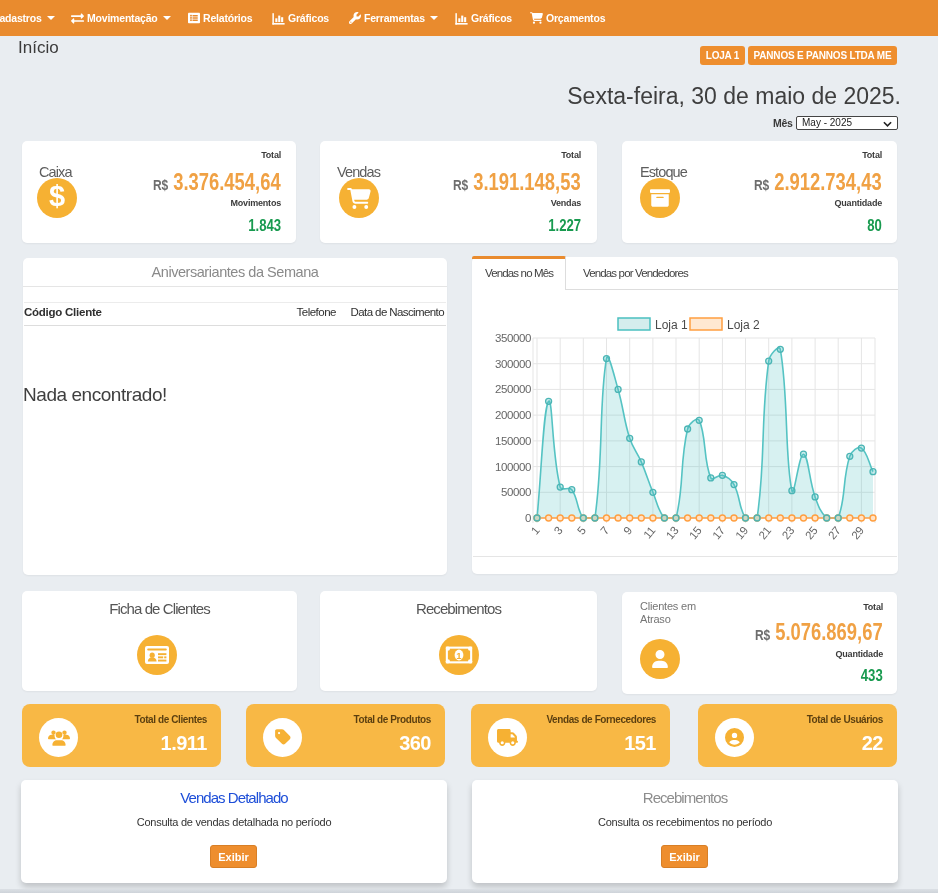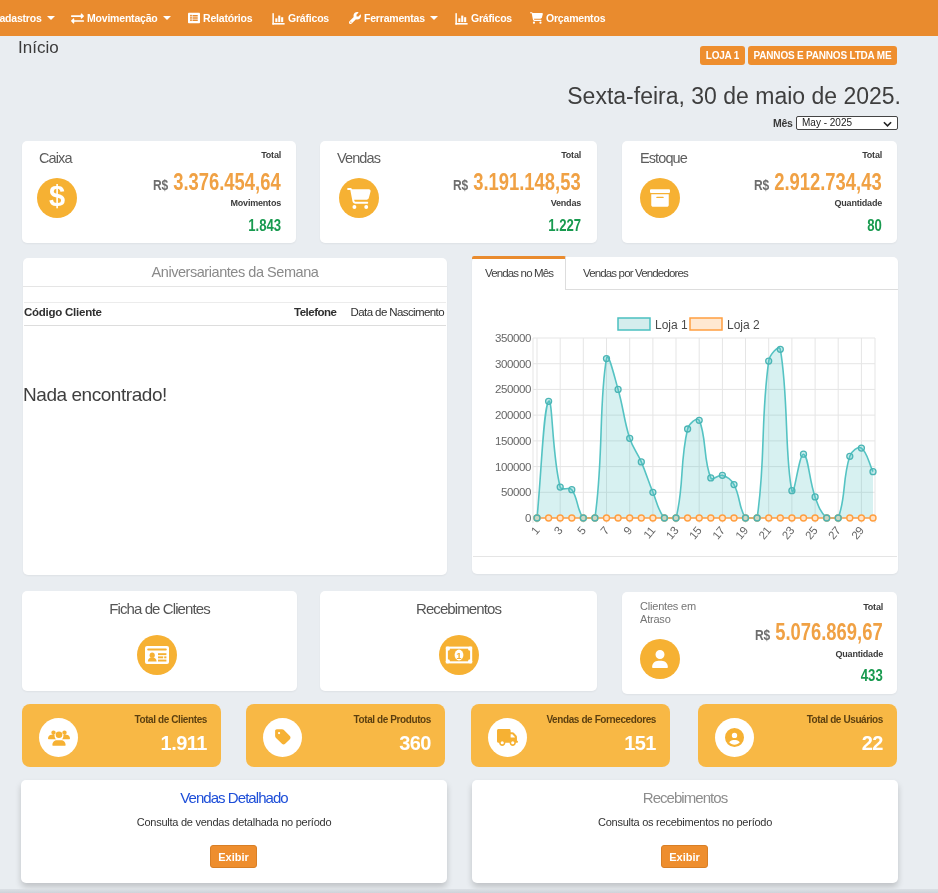--- a/index.html
+++ b/index.html
@@ -6,21 +6,21 @@
 .card { position:absolute; background:#fff; border-radius:5px; box-shadow:0 1px 2px rgba(0,0,0,0.05); }
 .navitem { position:absolute; top:0; height:36px; display:flex; align-items:center; gap:3px; color:#fff; font-size:10.5px; font-weight:700; letter-spacing:-0.2px; white-space:nowrap; }
 .caret { display:inline-block; width:0; height:0; border-left:4px solid transparent; border-right:4px solid transparent; border-top:4px solid #fff; margin-left:2px; }
 .ocircle { position:absolute; width:40px; height:40px; border-radius:50%; background:#f6b133; display:flex; align-items:center; justify-content:center; }
 .rlabel { position:absolute; font-size:9px; font-weight:700; color:#3b3b3b; letter-spacing:-0.2px; }
 .rmoney { position:absolute; font-size:23px; font-weight:700; color:#f0a144; white-space:nowrap; line-height:24px; }
 .rmoney .in { display:inline-block; transform:scaleX(0.8); transform-origin:100% 50%; }
 .rmoney .rs { font-size:15px; color:#6d6d6d; margin-right:2px; }
 .rgreen { position:absolute; font-size:16px; font-weight:700; color:#189a4f; line-height:16px; }
 .rgreen .in { display:inline-block; transform:scaleX(0.82); transform-origin:100% 50%; }
-.ctitle { position:absolute; font-size:14.5px; color:#5d5d5d; letter-spacing:-0.9px; }
+.ctitle { position:absolute; font-size:14.5px; color:#5d5d5d; letter-spacing:-0.9px;margin-top:14px; }
 .tile { position:absolute; width:199px; height:63px; background:#f8b845; border-radius:8px; top:704px; }
 .tile .circ { position:absolute; left:17px; top:13.5px; width:39px; height:39px; background:#fff; border-radius:50%; display:flex; align-items:center; justify-content:center; }
 .tile .tl { position:absolute; right:14px; top:10px; font-size:10px; font-weight:700; color:rgba(45,28,0,0.78); letter-spacing:-0.4px; }
 .tile .tn { position:absolute; right:14px; top:27.5px; font-size:20px; font-weight:700; color:#fff; letter-spacing:-0.5px; }
 .btn { background:#ee8e2e; color:#fff; font-weight:700; border-radius:3px; display:flex; align-items:center; justify-content:center; white-space:nowrap; }
 </style></head><body>
 
 <div class="abs" style="left:0;top:0;width:938px;height:36px;background:#e98b2e"></div>
 <div class="navitem" style="left:-8px">Cadastros<span class="caret"></span></div>
 <div class="navitem" style="left:71px"><svg width="13" height="13" viewBox="0 0 512 512">
@@ -96,21 +96,21 @@
   </div>
 <div class="rlabel" style="right:56px;top:150px">Total</div>
 <div class="rmoney" style="right:56px;top:170px"><span class="in"><span class="rs">R$ </span>2.912.734,43</span></div>
 <div class="rlabel" style="right:56px;top:198px">Quantidade</div>
 <div class="rgreen" style="right:56px;top:218px"><span class="in">80</span></div>
 
 <div class="card" style="left:23px;top:258px;width:424px;height:317px"></div>
 <div class="abs" style="left:23px;top:258px;width:424px;height:29px;border-bottom:1px solid #e5e5e5;display:flex;align-items:center;justify-content:center;font-size:14.5px;color:#8a8a8a;letter-spacing:-0.45px">Aniversariantes da Semana</div>
 <div class="abs" style="left:24px;top:302px;width:422px;height:24px;border-bottom:1px solid #ddd;border-top:1px solid #ececec"></div>
 <div class="abs" style="left:24px;top:306px;font-size:11.5px;font-weight:700;color:#2f2f2f;letter-spacing:-0.25px">Código Cliente</div>
-<div class="abs" style="left:294px;top:306px;width:42px;text-align:right;font-size:11.5px;font-weight:700;color:#2f2f2f;letter-spacing:-0.5px;white-space:nowrap">Telefone</div>
+<div class="abs" style="left:294px;top:306px;width:42px;text-align:right;font-size:11.5px;font-weight:400;color:#2f2f2f;letter-spacing:-0.5px;white-space:nowrap">Telefone</div>
 <div class="abs" style="left:334px;top:306px;width:110px;white-space:nowrap;text-align:right;font-size:11.5px;font-weight:400;color:#2f2f2f;letter-spacing:-0.6px">Data de Nascimento</div>
 <div class="abs" style="left:23px;top:384px;width:424px;font-size:19px;color:#3f3f3f;letter-spacing:-0.45px">Nada encontrado!</div>
 
 <div class="card" style="left:472px;top:257px;width:426px;height:317px;border-radius:5px"></div>
 <div class="abs" style="left:472px;top:256px;width:94px;height:3px;background:#e98b2e;border-radius:2px 2px 0 0"></div>
 <div class="abs" style="left:565px;top:257px;width:1px;height:33px;background:#ddd"></div>
 <div class="abs" style="left:566px;top:289px;width:332px;height:1px;background:#ddd"></div>
 <div class="abs" style="left:485px;top:267px;font-size:11.5px;color:#3f3f3f;letter-spacing:-0.85px">Vendas no Mês</div>
 <div class="abs" style="left:583px;top:267px;font-size:11.5px;color:#3f3f3f;letter-spacing:-0.85px">Vendas por Vendedores</div>
 <div class="abs" style="left:472px;top:290px;width:426px;height:284px">

